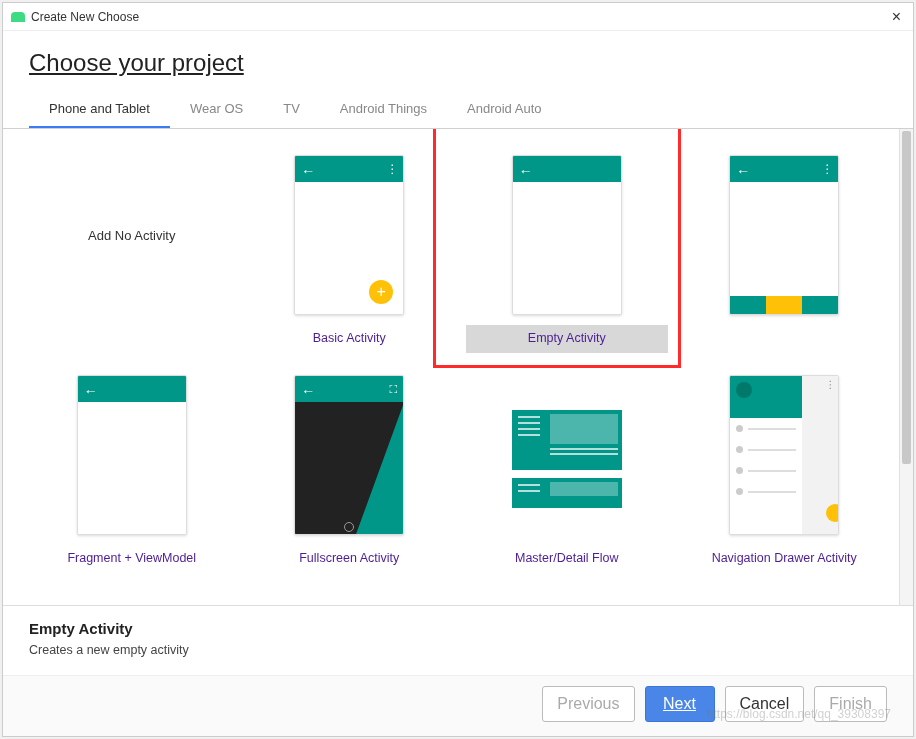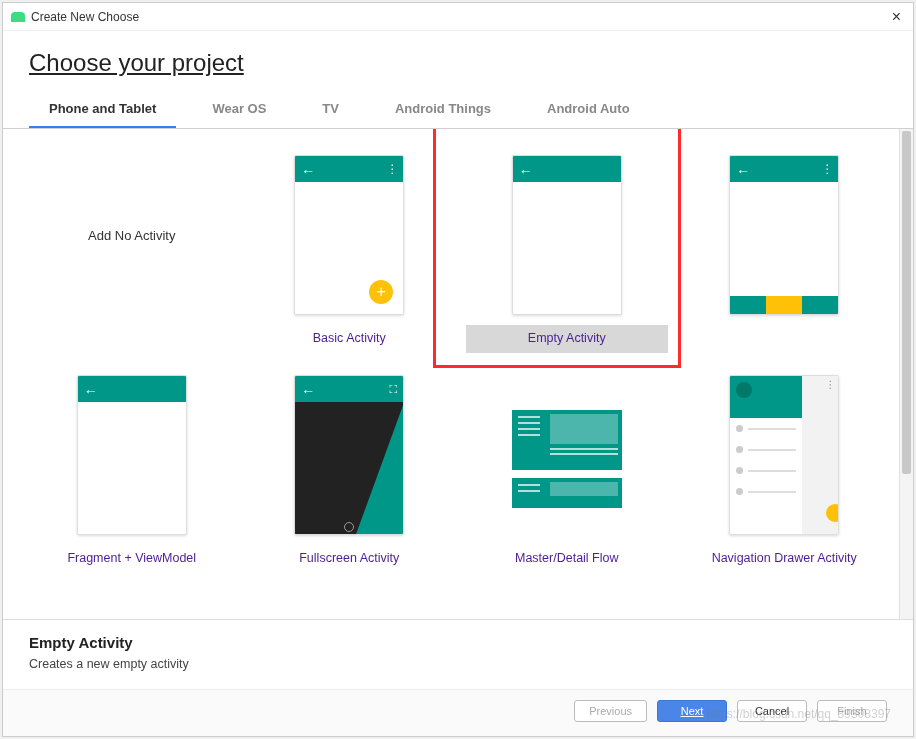--- a/index.html
+++ b/index.html
@@ -3,21 +3,21 @@
 <meta charset="utf-8">
 <style>
 * { box-sizing: border-box; margin: 0; padding: 0; font-family: "Segoe UI", Arial, sans-serif; }
 body { background: #f0f0f0; width: 916px; height: 739px; overflow: hidden; }
 .window { background: #fff; width: 912px; height: 735px; border: 1px solid #ccc; margin: 2px; display: flex; flex-direction: column; }
 .titlebar { height: 28px; display: flex; align-items: center; padding: 0 8px; border-bottom: 1px solid #eee; font-size: 12px; color: #333; }
 .titlebar .android-icon { width: 14px; height: 10px; background: #3ddc84; border-radius: 4px 4px 0 0; position: relative; margin-right: 6px; }
 .titlebar .close { margin-left: auto; font-size: 16px; cursor: pointer; padding: 0 4px; color: #333; }
 .content { flex: 1; display: flex; flex-direction: column; padding: 0; overflow: hidden; }
 .heading { font-size: 24px; font-weight: 400; color: #222; padding: 18px 26px 16px; text-decoration: underline; }
-.tabs { display: flex; gap: 16px; padding: 0 26px; border-bottom: 1px solid #d0d0d0; font-size: 13px; font-weight: bold; }
+.tabs { display: flex; gap: 0; padding: 0 26px; border-bottom: 1px solid #d0d0d0; font-size: 13px; }
 .tab { padding: 8px 20px 10px; color: #888; cursor: pointer; border-bottom: 2px solid transparent; }
 .tab.active { color: #333; border-bottom: 2px solid #3a7cf4; }
 .gallery-wrap { flex: 1; overflow: hidden; position: relative; border-bottom: 1px solid #ddd; }
 .gallery { padding: 14px 26px 10px; display: grid; grid-template-columns: repeat(4, 1fr); gap: 8px 12px; }
 .tcard { display: flex; flex-direction: column; align-items: center; cursor: pointer; padding: 2px; }
 .tcard .thumb { width: 170px; height: 180px; display: flex; align-items: center; justify-content: center; position: relative; }
 .tcard.selected .thumb-label { background: #d8d8d8; }
 .thumb-label { width: 100%; text-align: center; font-size: 12.5px; color: #4c1d95; padding: 6px 0 8px; }
 .tcard.noact .thumb-label { background: transparent; }
 .phone { width: 110px; height: 160px; border: 1px solid #ddd; border-radius: 2px; box-shadow: 0 1px 3px rgba(0,0,0,0.15); background: #fff; display: flex; flex-direction: column; overflow: hidden; position: relative; }
@@ -29,21 +29,21 @@
 .bottomnav { height: 18px; background: #009688; display: flex; }
 .bottomnav .seg { flex: 1; }
 .bottomnav .seg.mid { background: #ffc107; }
 .highlight-box { position: absolute; border: 3px solid #ff2a2a; pointer-events: none; }
 .scrollbar { position: absolute; right: 0; top: 0; bottom: 0; width: 14px; background: #f4f4f4; border-left: 1px solid #e0e0e0; }
 .scrollbar .thumbbar { position: absolute; left: 2px; right: 2px; top: 2px; height: 70%; background: #c8c8c8; border-radius: 2px; }
 .desc { padding: 14px 26px 18px; }
 .desc .dtitle { font-size: 15px; font-weight: 600; color: #222; margin-bottom: 6px; }
 .desc .dtext { font-size: 12.5px; color: #444; }
 .footer { display: flex; justify-content: flex-end; align-items: center; gap: 10px; padding: 10px 26px 14px; border-top: 1px solid #eee; background: #fafafa; }
-.btn { min-width: 70px; height: 22px; border: 1px solid #bbb; background: #fff; font-size: 11px; color: #333; border-radius: 3px; cursor: pointer; padding: 0 14px; }
+.btn { min-width: 70px; height: 36px; border: 1px solid #bbb; background: #fff; font-size: 16px; color: #333; border-radius: 3px; cursor: pointer; padding: 0 14px; }
 .btn.disabled { color: #aaa; cursor: default; }
 .btn.primary { background: #4a86e8; border-color: #3a76d8; color: #fff; text-decoration: underline; }
 .btn .mnemonic { text-decoration: underline; }
 
 .phone.fullscreen .body { background: #009688; position: relative; overflow: hidden; }
 .phone.fullscreen .body::before { content: ""; position: absolute; left: -30px; bottom: -10px; width: 120px; height: 200px; background: #222; transform: rotate(20deg); border-radius: 10px; }
 .phone.fullscreen .appbar .expand { margin-left: auto; font-size: 11px; }
 .phone.fullscreen .homebar { position: absolute; bottom: 2px; left: 50%; transform: translateX(-50%); width: 10px; height: 10px; border: 1.5px solid #999; border-radius: 50%; z-index: 2; }
 
 .phone.master .body { padding: 10px; }

